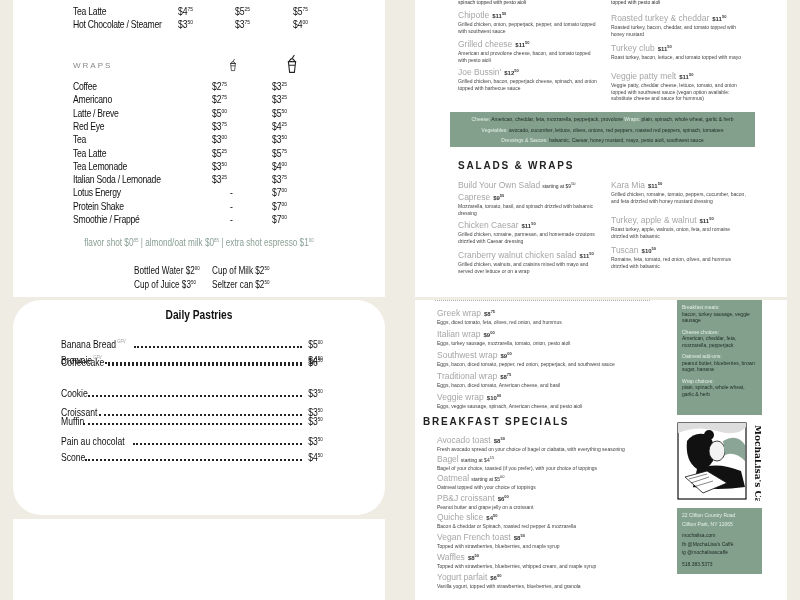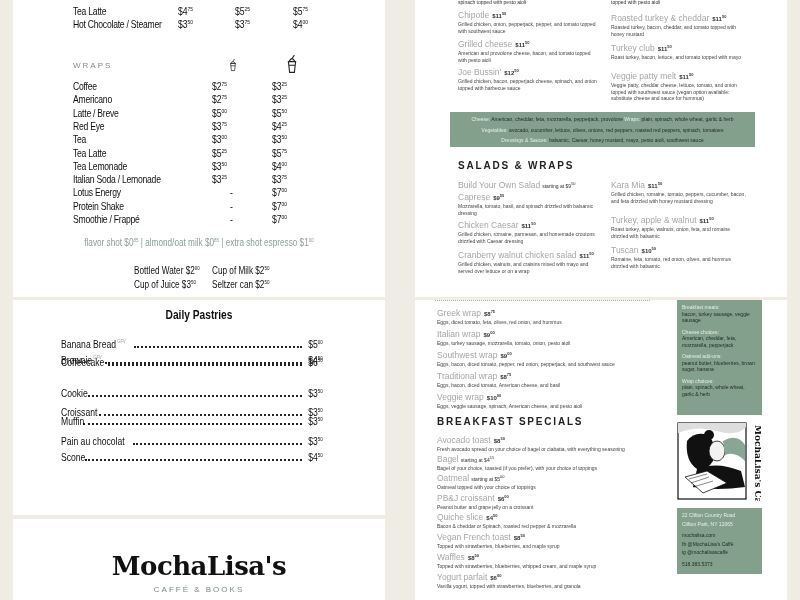--- a/index.html
+++ b/index.html
@@ -1,21 +1,21 @@
 <!DOCTYPE html>
 <html><head>
 <meta charset="utf-8">
 <style>
   * { box-sizing: border-box; margin: 0; padding: 0; }
   html, body { width: 800px; height: 600px; overflow: hidden; background: #efece3; }
   body { position: relative; font-family: "Liberation Sans", sans-serif; color: #111; }
 
   .page { position: absolute; background: #fff; overflow: hidden; }
   #p-drinks   { left: 13px;  top: 0;     width: 372px; height: 297px; }
-  #p-pastry   { left: 13px;  top: 300px; width: 372px; height: 215px; }
+  #p-pastry   { left: 13px;  top: 300px; width: 372px; height: 215px; border-radius: 28px; }
   #p-logo     { left: 13px;  top: 519px; width: 372px; height: 81px; }
   #p-lunch    { left: 415px; top: 0;     width: 372px; height: 297px; }
   #p-breakfast{ left: 415px; top: 300px; width: 372px; height: 300px; }
   .drow { position: absolute; left: 60px; font-size: 10.5px; letter-spacing: -0.3px; transform: scaleX(0.82); transform-origin: left center; white-space: nowrap; }
   .price { position: absolute; font-size: 10.5px; transform: scaleX(0.82); transform-origin: left center; white-space: nowrap; }
   .price sup { font-size: 6px; vertical-align: 4px; }
   .iced-label { position: absolute; left: 60px; top: 61px; font-size: 8px; letter-spacing: 2px; color: #888; }
   .cup-icon { position: absolute; }
   .extras { position: absolute; left: 0; width: 372px; top: 237px; text-align: center; font-size: 10px; color: #8aa095; transform: scaleX(0.82); }
   .extras sup { font-size: 5.5px; vertical-align: 4px; }
@@ -150,22 +150,20 @@
       <span class="dots"></span>
       <span class="pprice">$3<sup>50</sup></span>
     </div>
     <div class="prow" style="top:151.39999999999998px">
       <span class="pname">Scone</span>
       <span class="dots"></span>
       <span class="pprice">$4<sup>50</sup></span>
     </div>
   </div>
 <div class="page" id="p-logo">
-  <div class="logo-name">MochaLisa's</div>
-  <div class="logo-sub">CAFFÉ &amp; BOOKS</div>
 </div>
 
 <div class="page" id="p-lunch">
   <div class="sec-title" style="left:43px;top:160px;">SALADS &amp; WRAPS</div>
 <div class="item" style="left:43px;top:-1px;width:170px">spinach topped with pesto aioli</div>
     <div class="item" style="left:196px;top:-1px;width:140px">topped with pesto aioli</div>
     <div class="item" style="left:43px;top:9px;width:140px">
       <div class="iname">Chipotle<span class="ip">$11<sup>50</sup></span></div>
       <div class="idesc">Grilled chicken, onion, pepperjack, pepper, and tomato topped with southwest sauce</div>
     </div>
@@ -217,21 +215,21 @@
       <div class="iname">Turkey, apple &amp; walnut<span class="ip">$11<sup>50</sup></span></div>
       <div class="idesc">Roast turkey, apple, walnuts, onion, feta, and romaine drizzled with balsamic</div>
     </div>
     <div class="item" style="left:196px;top:244px;width:135px">
       <div class="iname">Tuscan<span class="ip">$10<sup>50</sup></span></div>
       <div class="idesc">Romaine, feta, tomato, red onion, olives, and hummus drizzled with balsamic</div>
     </div>
   </div>
 <div class="page" id="p-breakfast">
   <div class="topline"></div>
-  <div class="sec-title" style="left:22px;top:116px;text-align:center;">BREAKFAST SPECIALS</div>
+  <div class="sec-title" style="left:8px;top:116px;text-align:center;">BREAKFAST SPECIALS</div>
 <div class="item" style="left:22px;top:7px;width:225px">
       <div class="iname">Greek wrap<span class="ip">$8<sup>75</sup></span></div>
       <div class="idesc">Eggs, diced tomato, feta, olives, red onion, and hummus</div>
     </div>
     <div class="item" style="left:22px;top:28px;width:225px">
       <div class="iname">Italian wrap<span class="ip">$9<sup>00</sup></span></div>
       <div class="idesc">Eggs, turkey sausage, mozzarella, tomato, onion, pesto aioli</div>
     </div>
     <div class="item" style="left:22px;top:49px;width:225px">
       <div class="iname">Southwest wrap<span class="ip">$9<sup>00</sup></span></div>

